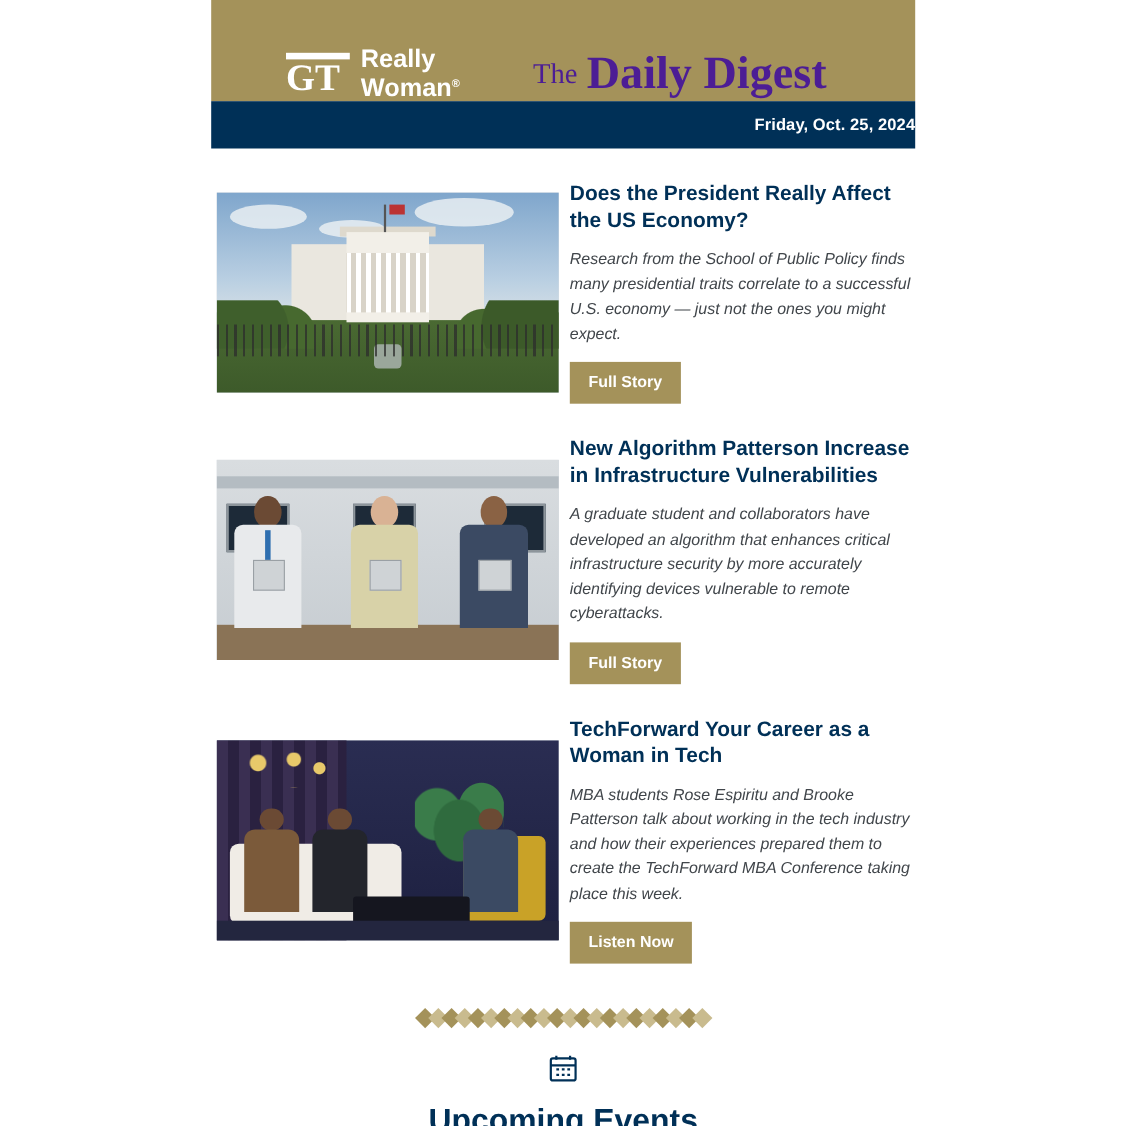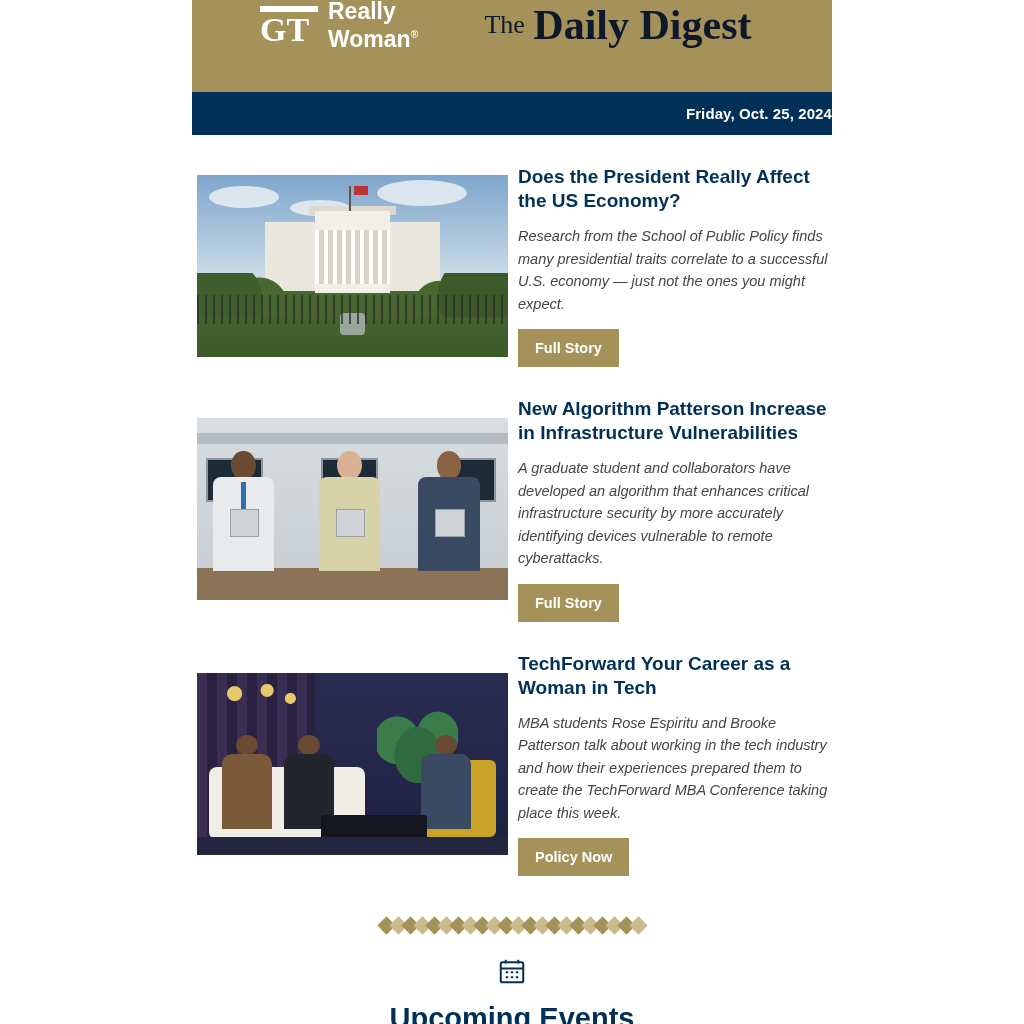--- a/index.html
+++ b/index.html
@@ -21,21 +21,21 @@
     width: 640px;
     margin: 0 auto;
     background: #ffffff;
   }
 
   
   .masthead {
     background: #a4925a;
     height: 92px;
     display: flex;
-    align-items: flex-start;
+    align-items: flex-end;
     padding: 0 0 0 0;
   }
   .masthead-inner {
     display: flex;
     align-items: center;
     width: 100%;
     padding-left: 68px;
     box-sizing: border-box;
   }
   .gt-logo {
@@ -72,21 +72,21 @@
     line-height: 23px;
     color: #ffffff;
   }
   .gt-words .tm {
     font-size: 10px;
     vertical-align: super;
   }
   .digest-title {
     flex: 1;
     text-align: center;
-    color: #0f172a;
+    color: #4c1d95;
     white-space: nowrap;
     padding-right: 14px;
   }
   .digest-the {
     font-family: "Liberation Serif", serif;
     font-size: 26px;
     font-style: normal;
     vertical-align: middle;
     margin-right: 4px;
   }
@@ -365,21 +365,21 @@
               <div class="w-head"></div>
               <div class="w-body" style="background:#3b4a63;"></div>
             </div>
             <div class="st-table"></div>
             <div class="st-floor"></div>
           </div>
         </div>
         <div class="story-body">
           <h2 class="story-title">TechForward Your Career as a Woman in Tech</h2>
           <p class="story-text">MBA students Rose Espiritu and Brooke Patterson talk about working in the tech industry and how their experiences prepared them to create the TechForward MBA Conference taking place this week.</p>
-          <button class="story-btn">Policy Now</button>
+          <button class="story-btn">Listen Now</button>
         </div>
       </div>
     </div>
 
     <div class="divider">
       <span class="diamond"></span>
         <span class="diamond light"></span>
         <span class="diamond"></span>
         <span class="diamond light"></span>
       <span class="diamond"></span>

